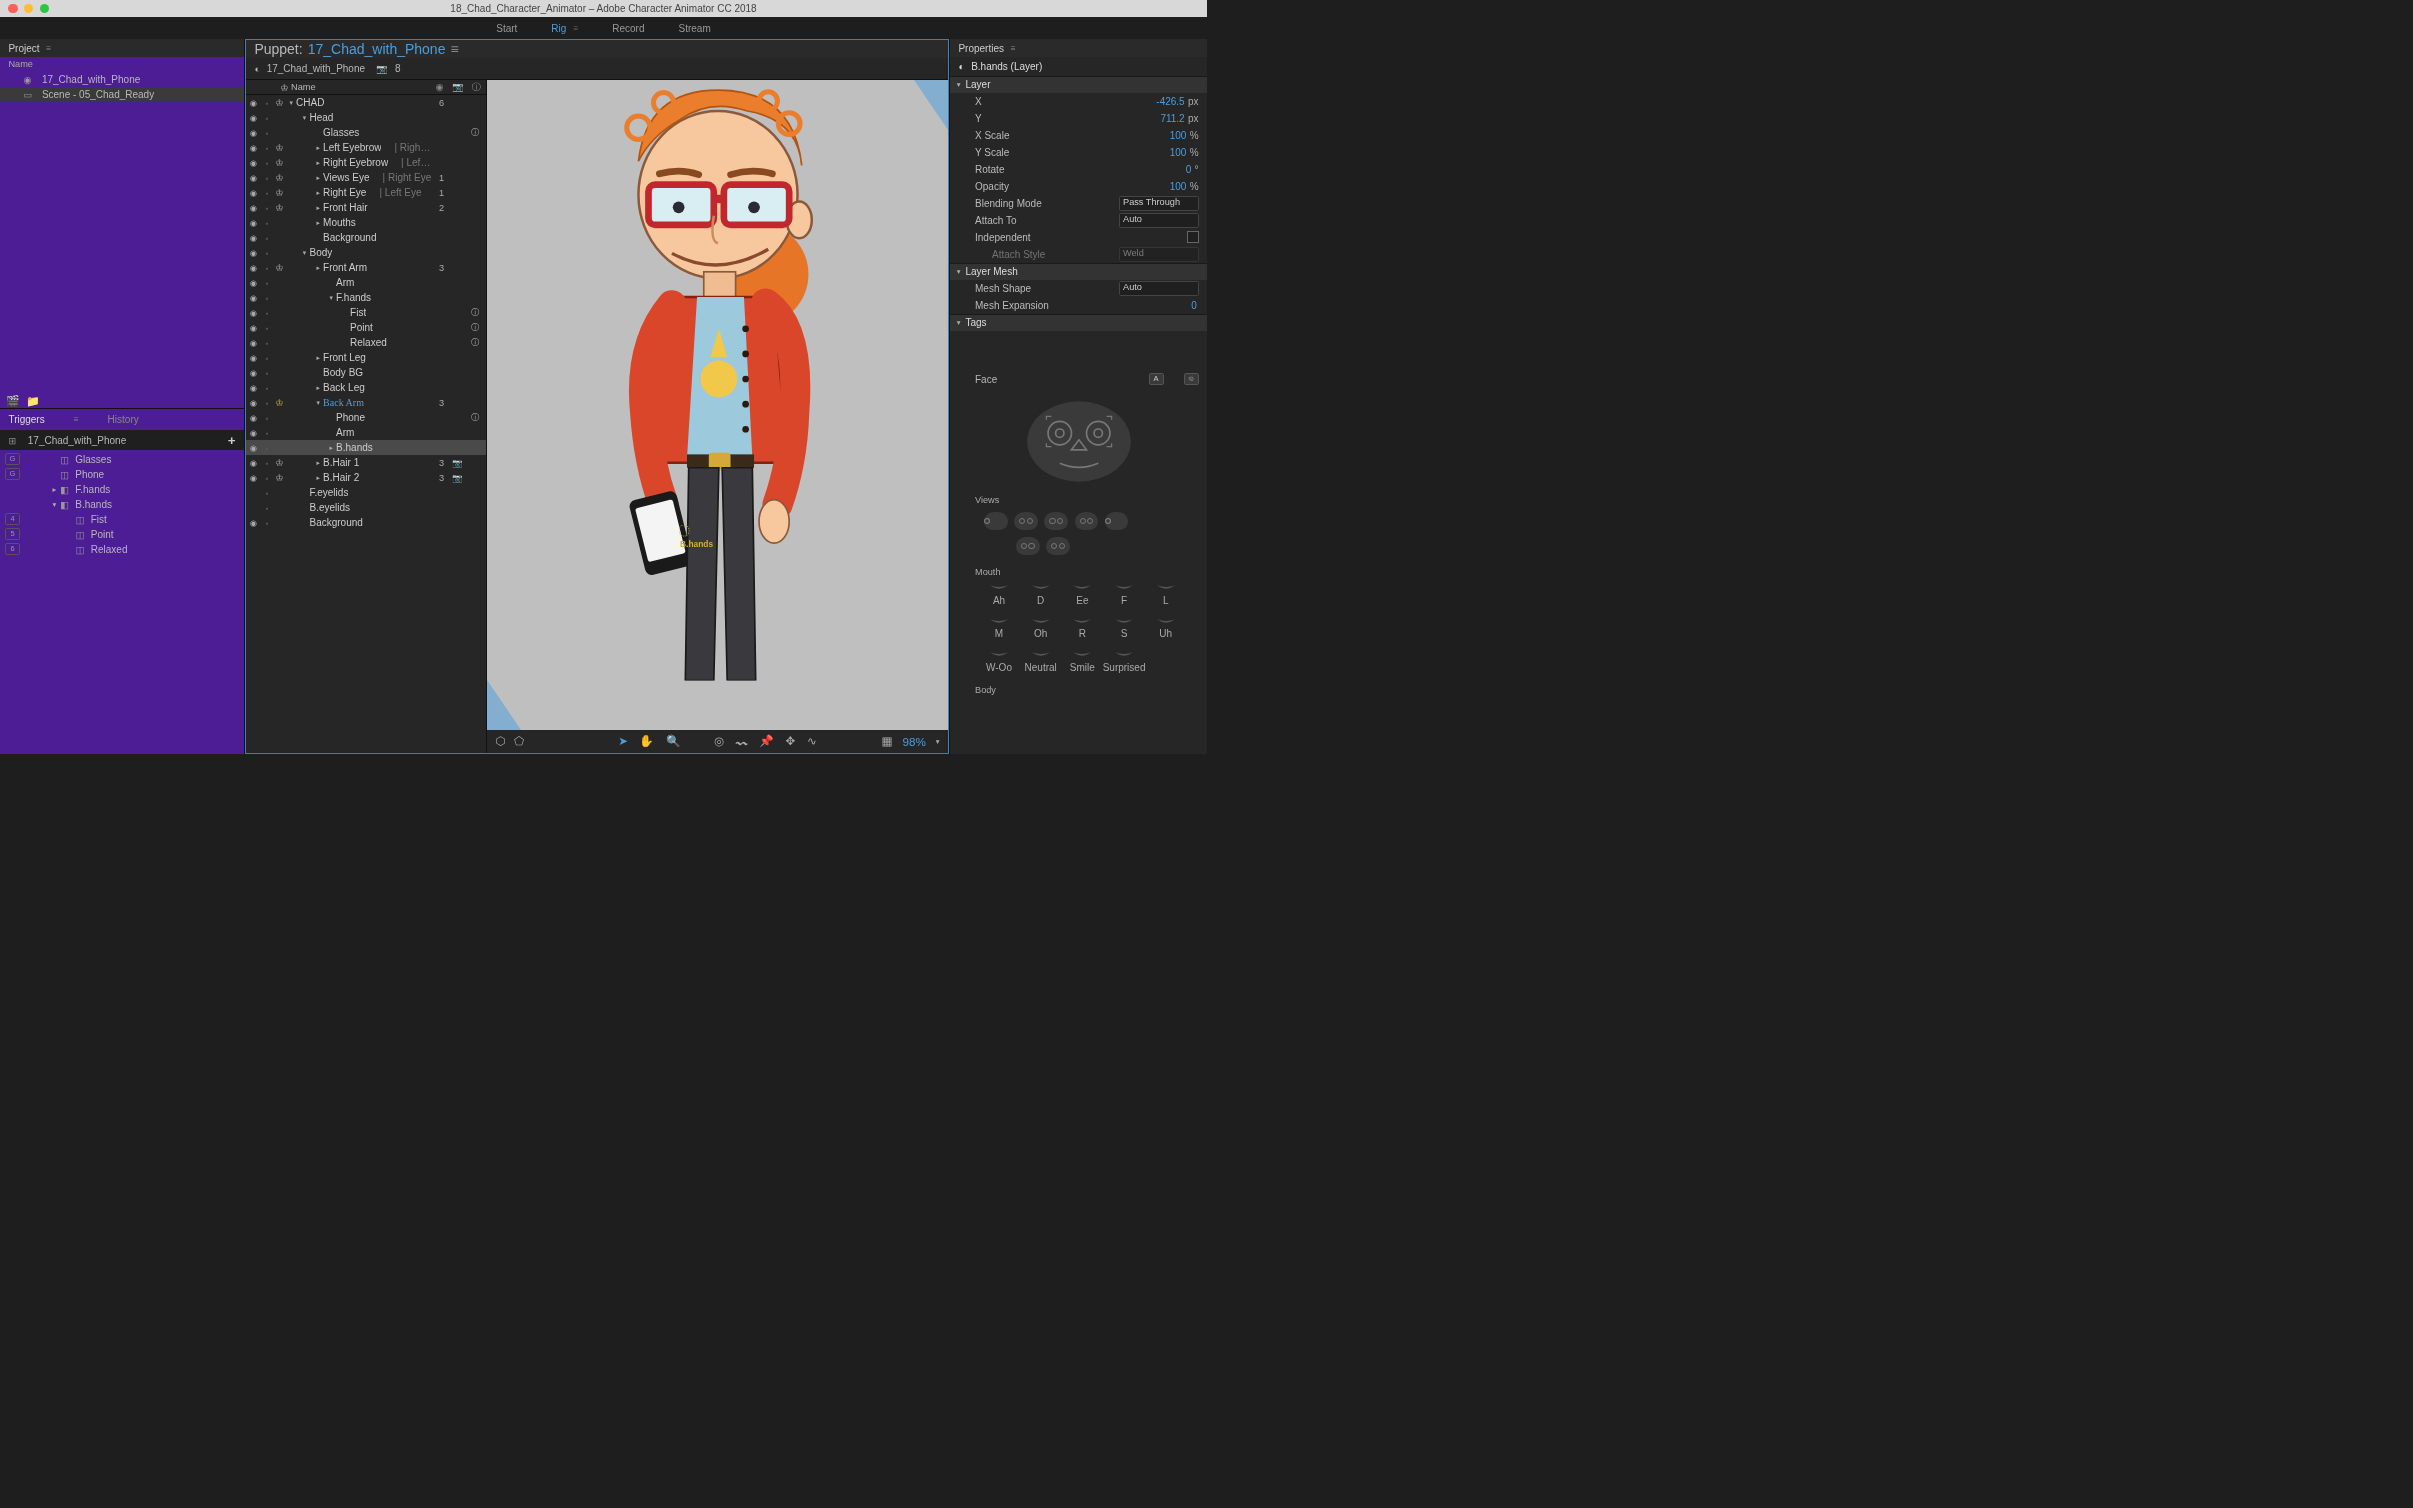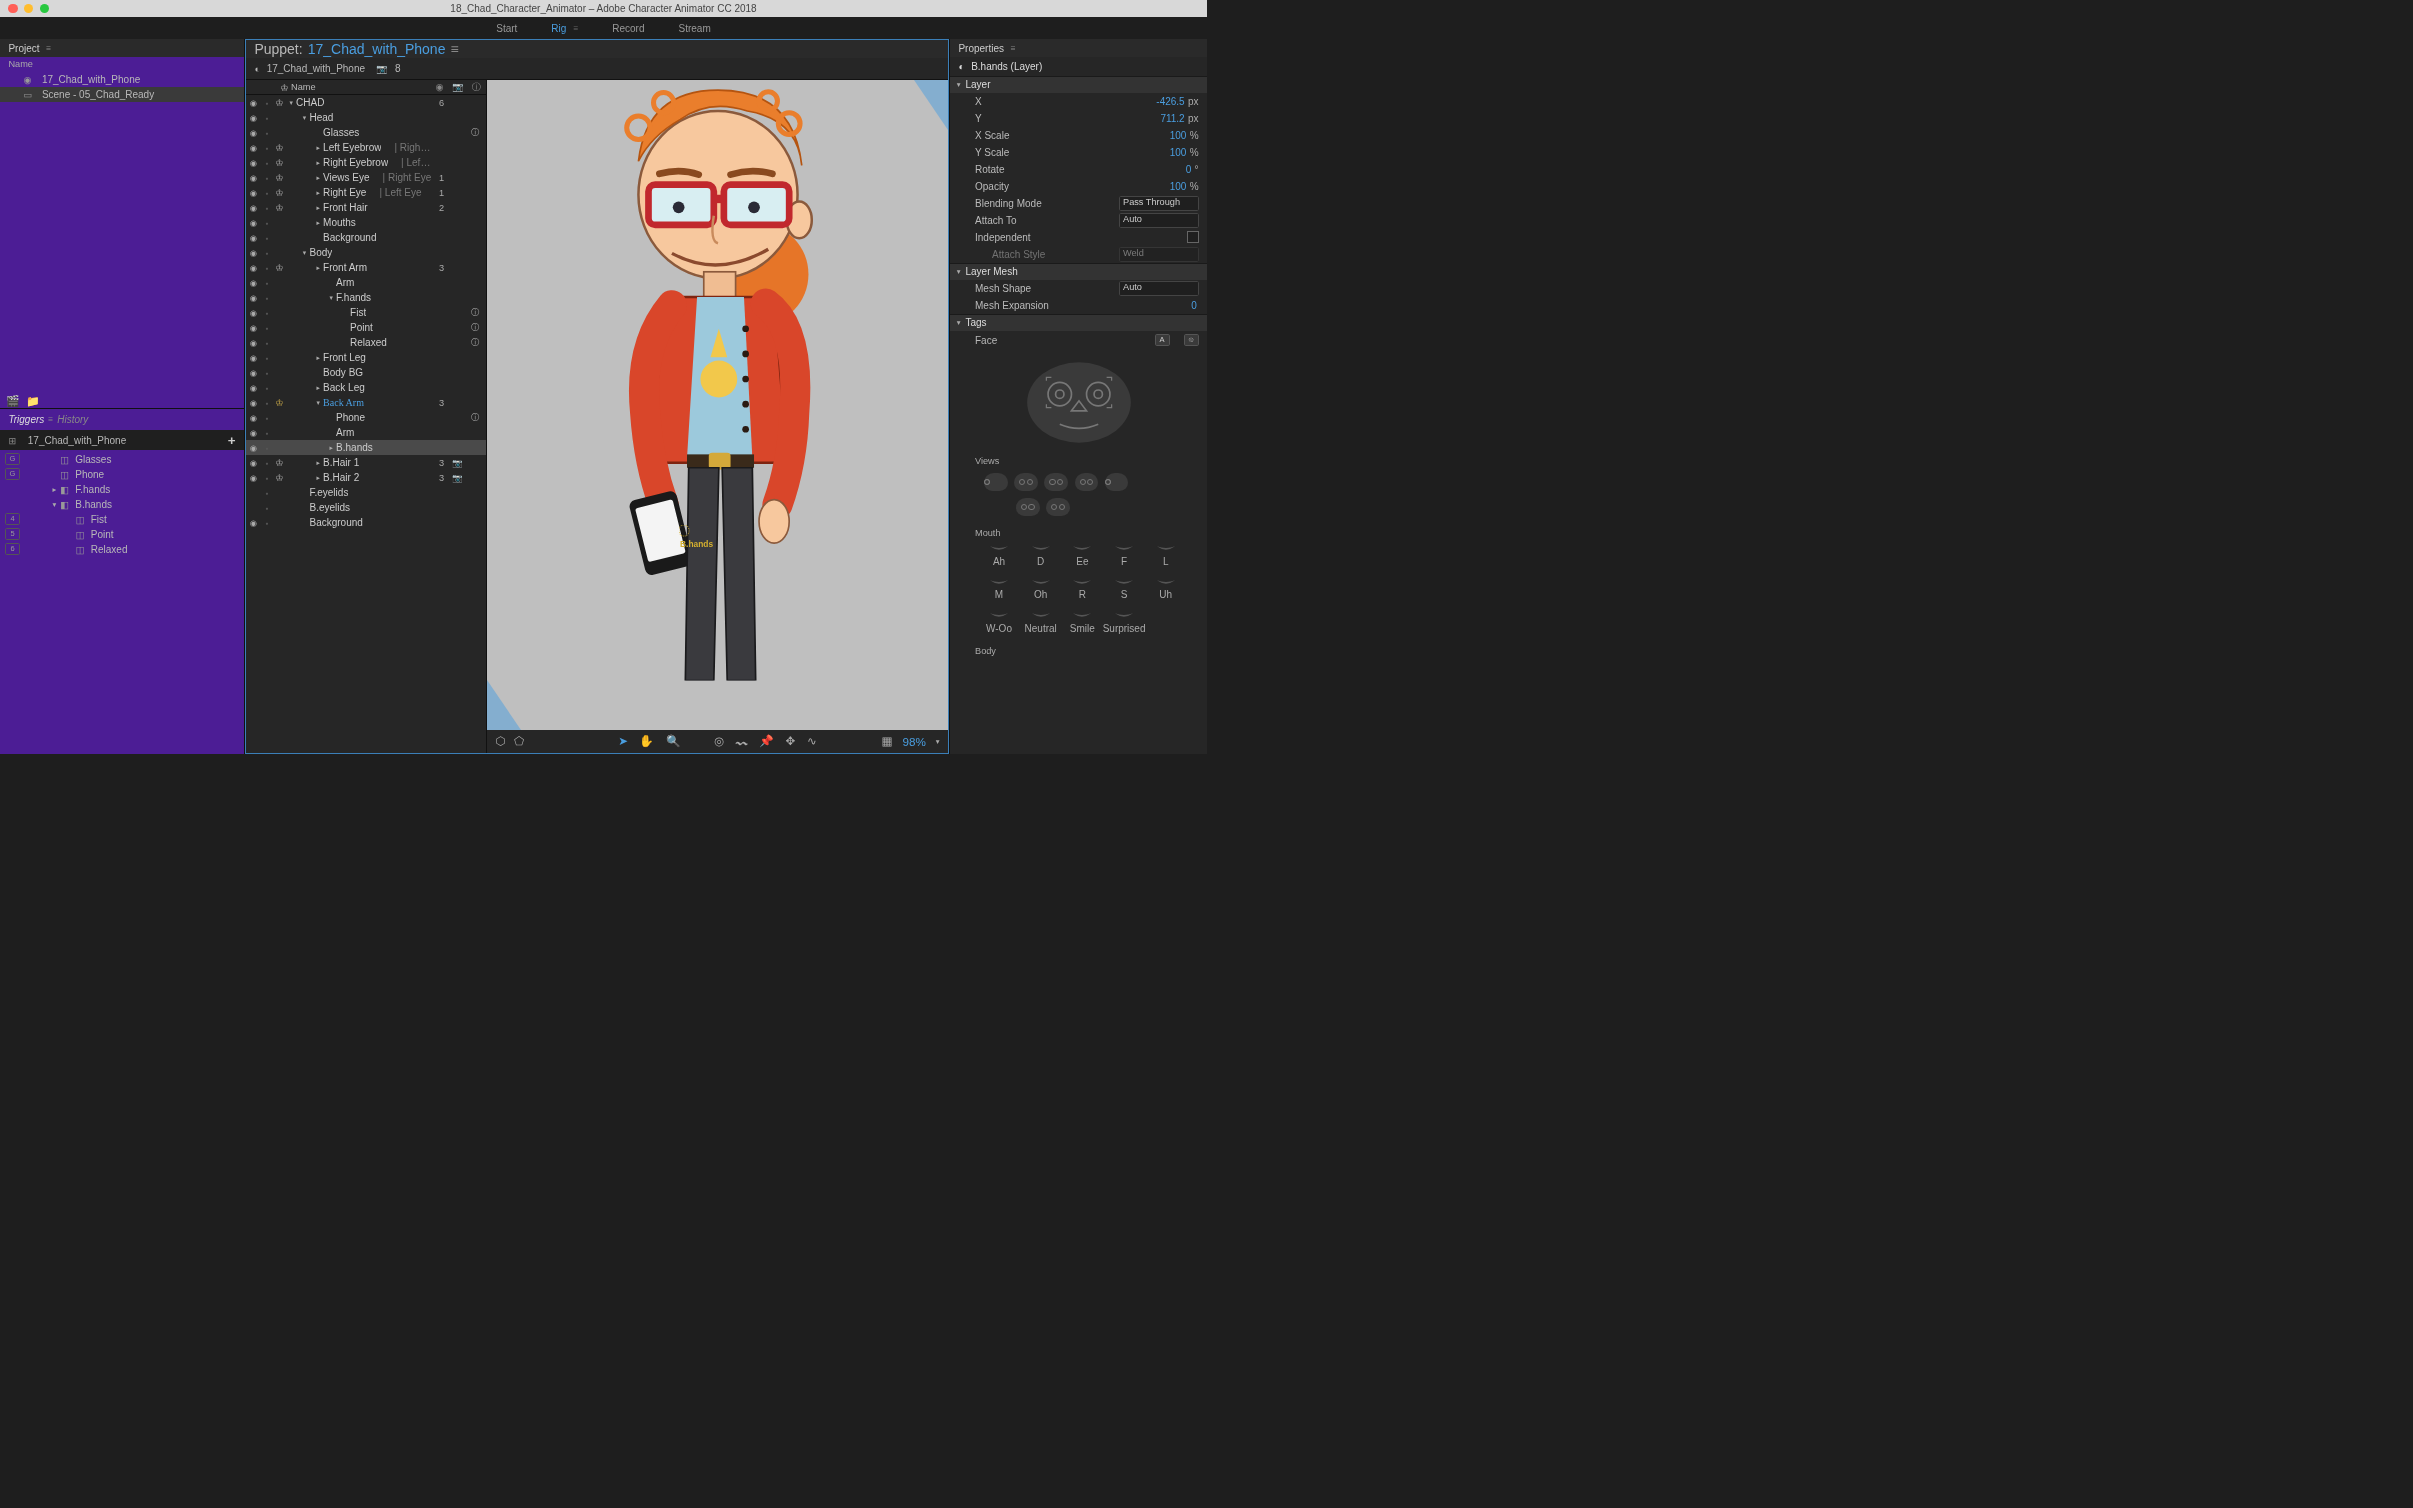--- a/index.html
+++ b/index.html
@@ -33,21 +33,21 @@
 .proj-header-row { height: 15px; padding: 1.7px 8.4px; color: #aaa; font-size: 9.2px; }
 .proj-list { flex: 1; }
 .proj-item { height: 15px; display: flex; align-items: center; padding-left: 23.5px; gap: 6.7px; font-size: 10px; cursor: pointer; }
 .proj-item.selected { background: #3a3a3a; }
 .proj-item .icon { width: 11.7px; font-size: 9.2px; color: #999; }
 .proj-footer { height: 17px; display: flex; align-items: center; gap: 8.4px; padding: 0 6.7px; }
 .proj-footer span { width: 11.7px; height: 10px; font-size: 11px; color: #aaa; }
 
 
 .triggers { flex: 1; border-top: 0.8px solid #111; display: flex; flex-direction: column; }
-.trg-tabs { display: flex; gap: 4px; padding: 5px 8.4px; font-size: 10px; font-style: italic; }
+.trg-tabs { display: flex; gap: 29px; padding: 5px 8.4px; font-size: 10px; }
 .trg-tab { color: #888; cursor: pointer; }
 .trg-tab.active { color: #ddd; }
 .trg-swap { background: #1f1f1f; height: 20px; display: flex; align-items: center; justify-content: space-between; padding: 0 8.4px; }
 .trg-swap .plus { color: #ccc; font-size: 13.4px; font-weight: bold; }
 .trg-swap .grid-icon { font-size: 9.2px; color: #888; margin-right: 6.7px; }
 .trg-tree { flex: 1; padding: 1.7px 0; }
 .trg-row { height: 15px; display: flex; align-items: center; font-size: 10px; cursor: pointer; }
 .trg-key { width: 15px; height: 11.7px; border: 0.8px solid #555; border-radius: 1.7px; margin-left: 5px; font-size: 7.5px; text-align: center; line-height: 10px; color: #999; }
 .trg-key.blank { border-color: transparent; }
 .trg-row .caret { width: 11.7px; text-align: center; color: #aaa; font-size: 7.5px; }
@@ -102,21 +102,21 @@
 .prop-section-hdr { height: 17px; background: #333; display: flex; align-items: center; padding: 0 6.7px; gap: 5px; font-size: 10px; color: #ddd; cursor: pointer; border-top: 0.8px solid #1a1a1a; }
 .prop-section-hdr .chev { font-size: 7.5px; color: #aaa; }
 .prop-layer-title { height: 18.4px; display: flex; align-items: center; padding: 0 8.4px; gap: 6.7px; color: #ddd; font-size: 10px; }
 .prop-row { height: 17px; display: flex; align-items: center; padding: 0 8.4px 0 25px; font-size: 10px; }
 .prop-row .plabel { flex: 1; color: #bbb; }
 .prop-row .pval { color: #4a9ee0; margin-right: 1.7px; }
 .prop-row .punit { color: #aaa; margin-left: 1.7px; }
 .prop-row select, .dropdown { background: #1f1f1f; border: 0.8px solid #444; color: #ccc; font-size: 9.2px; height: 15px; width: 80px; padding: 0 3.4px; border-radius: 1.7px; }
 .prop-row .checkbox { width: 11.7px; height: 11.7px; border: 0.8px solid #666; background: #1f1f1f; }
 .prop-row.disabled { opacity: 0.5; }
-.tag-row { display: flex; align-items: center; padding: 3.4px 8.4px 3.4px 25px; gap: 14px; }
+.tag-row { display: flex; align-items: center; padding: 3.4px 8.4px 3.4px 25px; gap: 20px; margin-top: 39px; }
 .tag-btn { width: 15px; height: 11.7px; border: 0.8px solid #555; border-radius: 1.7px; font-size: 7.5px; text-align: center; line-height: 10px; background: #3a3a3a; color: #ccc; }
 .face-widget { margin: 5px auto; width: 126px; height: 92px; position: relative; }
 .face-widget svg { width: 100%; height: 100%; }
 .sub-section-title { padding: 5px 8.4px 1.7px 25px; color: #aaa; font-size: 9.2px; }
 .thumb-grid { display: flex; flex-wrap: wrap; gap: 5px 11.7px; padding: 3.4px 17px 6.7px 34px; }
 .thumb { display: flex; flex-direction: column; align-items: center; gap: 2.5px; width: 30px; }
 .thumb .viseme { width: 22px; height: 10px; }
 .thumb .tlabel { font-size: 10px; color: #aaa; }
 .views-row { display: flex; gap: 6.7px; padding: 5px 17px 6.7px 34px; flex-wrap: wrap; }
 .view-face { width: 23.5px; height: 18.4px; border-radius: 10px 10px 8.4px 8.4px; background: #3a3a3a; position: relative; }

